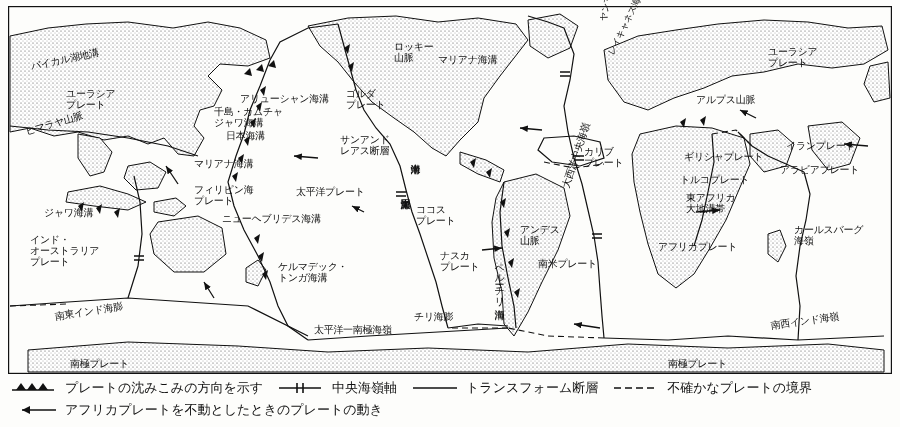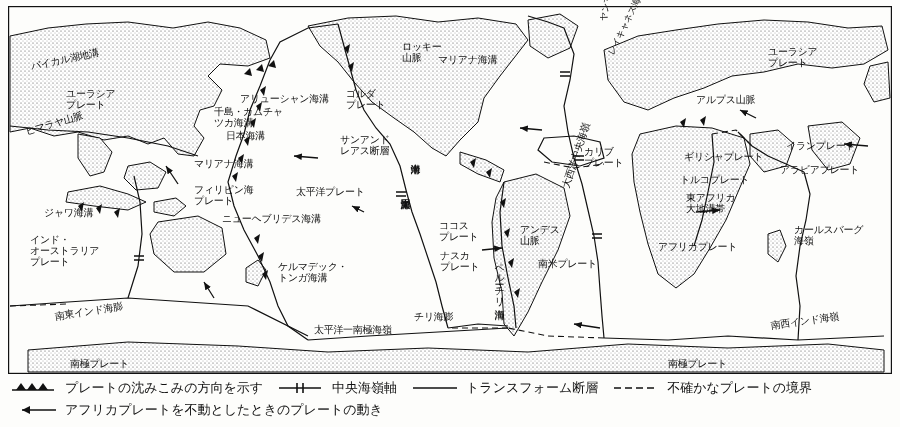--- a/index.html
+++ b/index.html
@@ -239,46 +239,46 @@
         <path d="M688,206 L712,204"></path>
       </g>
     </svg>
 
     <div class="lbl" style="left:22px;top:55px;transform:rotate(-12deg);transform-origin:left top;">バイカル湖地溝</div>
     <div class="lbl" style="left:58px;top:82px;">ユーラシア
 プレート</div>
     <div class="lbl" style="left:16px;top:120px;transform:rotate(-16deg);transform-origin:left top;">ヒマラヤ山脈</div>
     <div class="lbl" style="left:232px;top:70px;margin-top:17px;">アリューシャン海溝</div>
     <div class="lbl" style="left:206px;top:100px;">千島・カムチャ
-ツカ海溝</div>
+ジャワ海溝</div>
     <div class="lbl" style="left:218px;top:124px;">日本海溝</div>
     <div class="lbl" style="left:186px;top:152px;">マリアナ海溝</div>
     <div class="lbl" style="left:186px;top:178px;">フィリピン海
 プレート</div>
     <div class="lbl" style="left:20px;top:201px;margin-left:16px;">ジャワ海溝</div>
     <div class="lbl" style="left:22px;top:228px;">インド・
 オーストラリア
 プレート</div>
     <div class="lbl" style="left:46px;top:305px;transform:rotate(-9deg);transform-origin:left top;">南東インド海膨</div>
     <div class="lbl" style="left:62px;top:352px;">南極プレート</div>
     <div class="lbl" style="left:214px;top:207px;">ニューヘブリデス海溝</div>
     <div class="lbl" style="left:270px;top:255px;">ケルマデック・
 トンガ海溝</div>
     <div class="lbl" style="left:288px;top:180px;">太平洋プレート</div>
     <div class="lbl" style="left:306px;top:318px;">太平洋一南極海嶺</div>
     <div class="lbl" style="left:338px;top:82px;">ゴルダ
 プレート</div>
     <div class="lbl" style="left:332px;top:128px;">サンアンド
 レアス断層</div>
-    <div class="lbl" style="left:386px;top:35px;padding-left:8px;">ロッキー
+    <div class="lbl" style="left:386px;top:35px;">ロッキー
 山脈</div>
     <div class="lbl" style="left:430px;top:48px;">マリアナ海溝</div>
     <div class="lbl vert" style="left:402px;top:150px;">中米海溝</div>
     <div class="lbl vert" style="left:392px;top:185px;">東太平洋海膨</div>
-    <div class="lbl" style="left:431px;top:198px;margin-top:16px;">ココス
+    <div class="lbl" style="left:408px;top:198px;">ココス
 プレート</div>
     <div class="lbl" style="left:432px;top:244px;">ナスカ
 プレート</div>
     <div class="lbl vert" style="left:486px;top:250px;">ペルー・チリ海溝</div>
     <div class="lbl" style="left:406px;top:305px;">チリ海膨</div>
     <div class="lbl" style="left:512px;top:218px;">アンデス
 山脈</div>
     <div class="lbl" style="left:530px;top:252px;">南米プレート</div>
     <div class="lbl" style="left:552px;top:180px;transform:rotate(-72deg);transform-origin:left top;">大西洋中央海嶺</div>
     <div class="lbl" style="left:576px;top:140px;">カリブ

